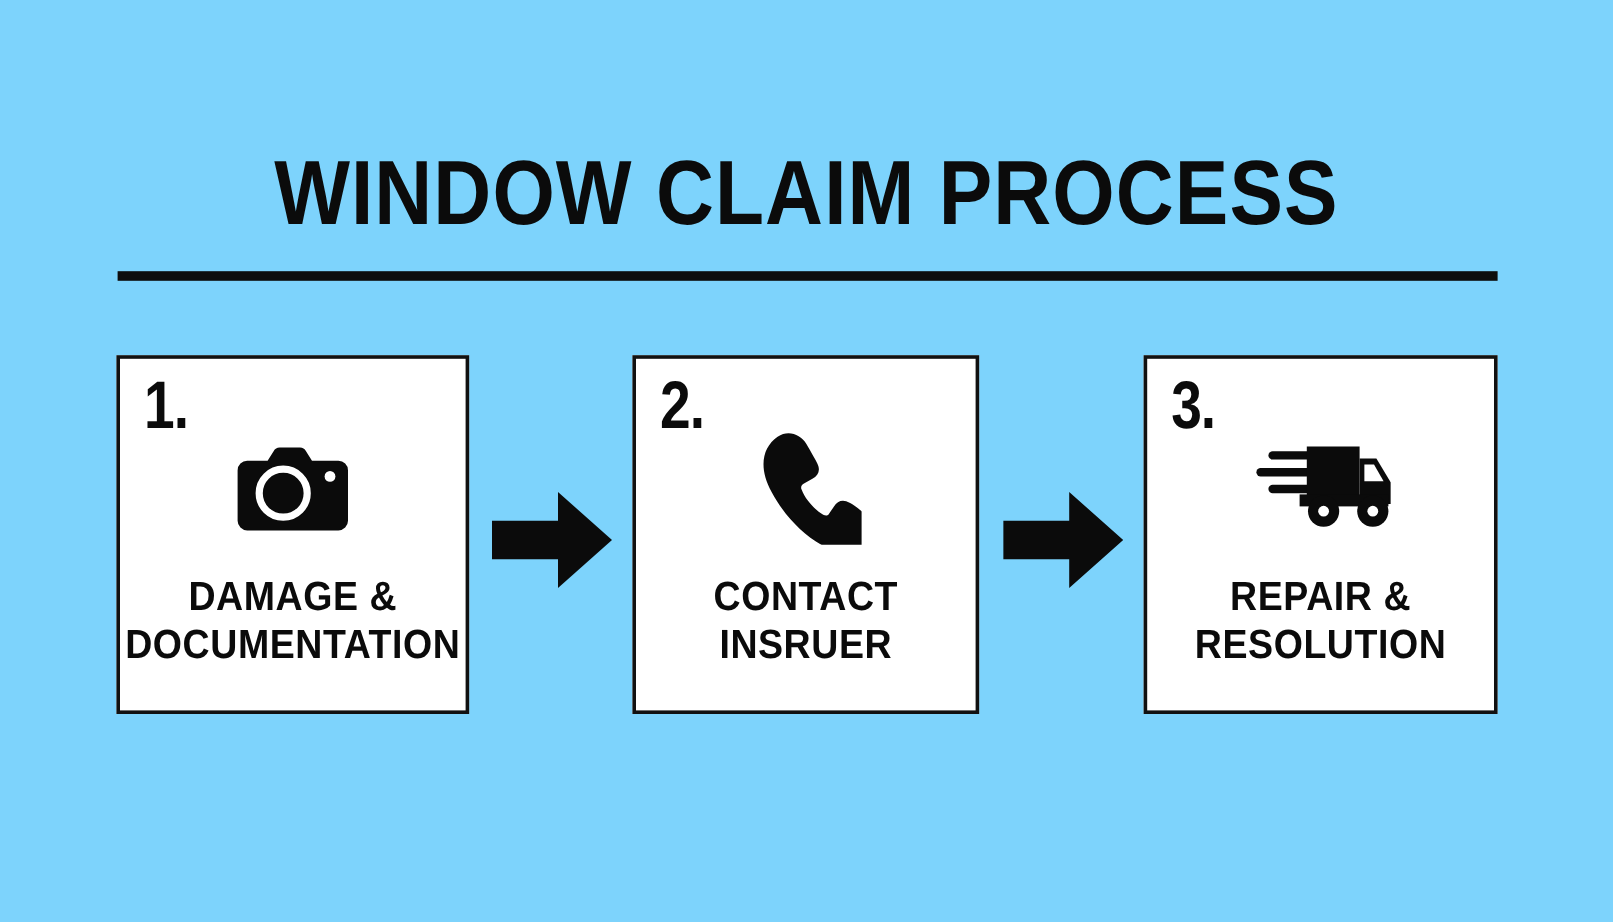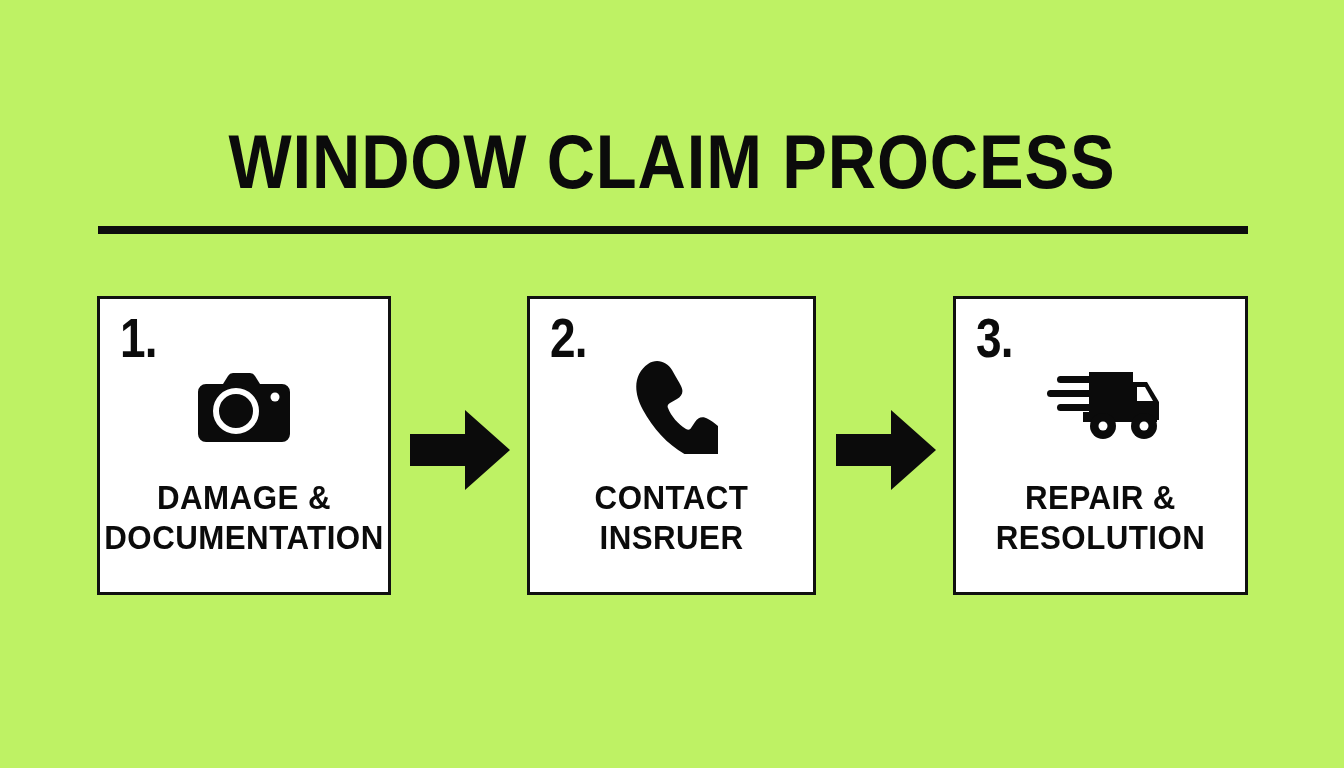--- a/index.html
+++ b/index.html
@@ -11,21 +11,21 @@
     width: 1344px;
     height: 768px;
     background: #fdfeff;
     font-family: "Liberation Sans", sans-serif;
     overflow: hidden;
   }
   #canvas {
     position: relative;
     width: 1344px;
     height: 768px;
-    background: #bef264;
+    background: #7dd3fc;
   }
 
   
   .title {
     position: absolute;
     left: 0;
     top: 122px;
     width: 1344px;
     text-align: center;
     font-family: "Liberation Sans Narrow", "Liberation Sans", sans-serif;

